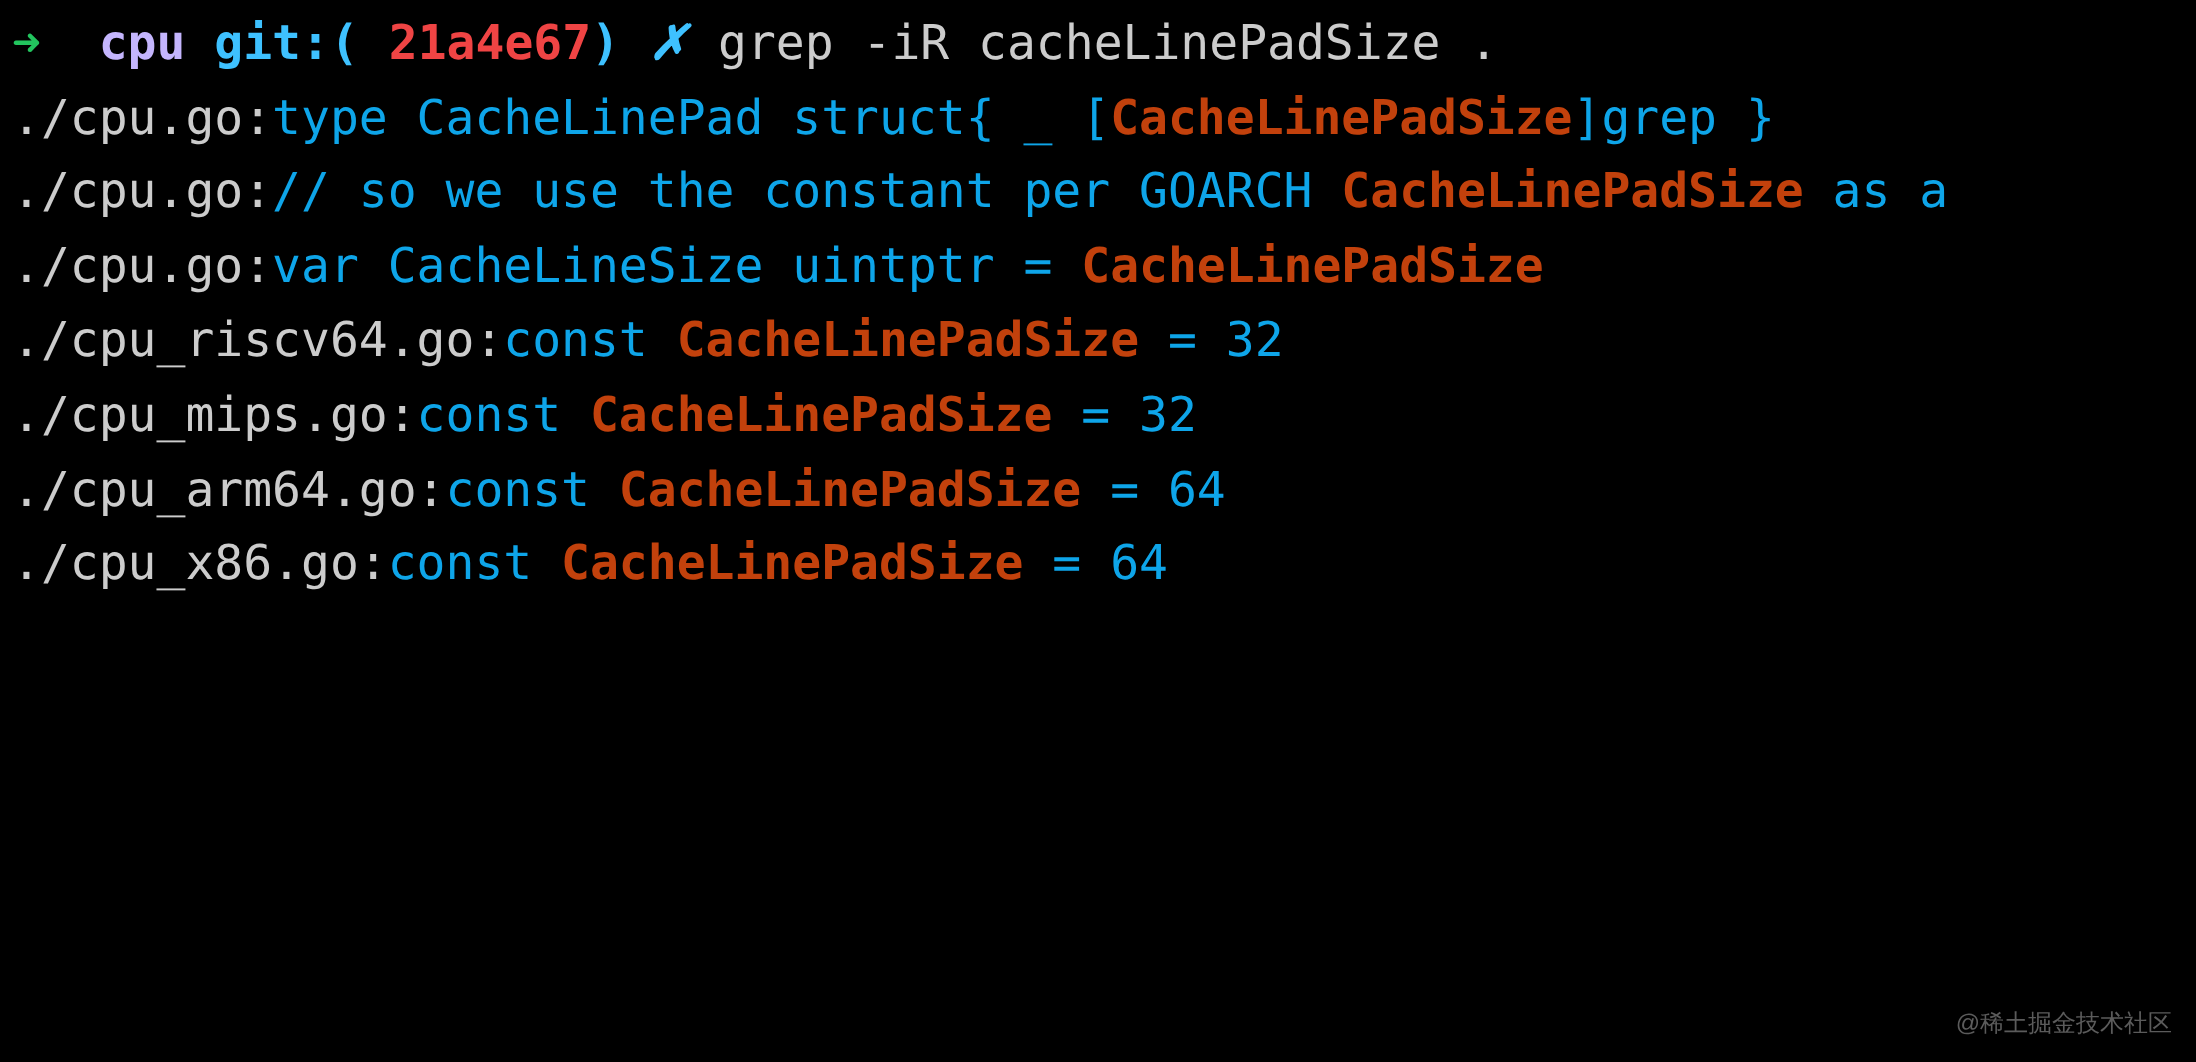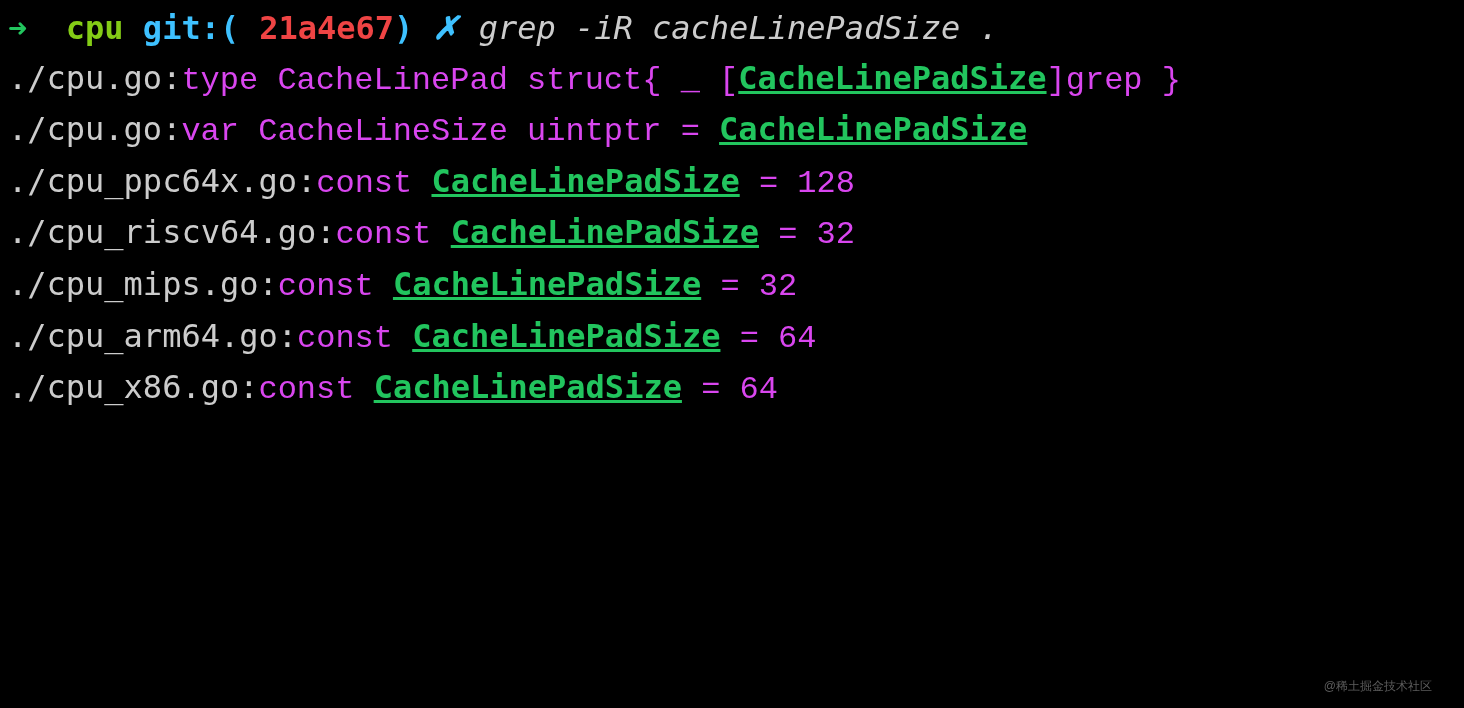--- a/index.html
+++ b/index.html
@@ -17,47 +17,47 @@
     width: 1464px;
     height: 708px;
     overflow: hidden;
     position: relative;
     white-space: nowrap;
   }
   .line {
     white-space: pre;
   }
   .arrow { color: #22c55e; font-weight: bold; }
-  .dir { color: #84cc16; font-weight: bold; }
+  .dir { color: #c4b5fd; font-weight: bold; }
   .git { color: #3ec1ff; font-weight: bold; }
   .paren { color: #3ec1ff; font-weight: bold; }
   .hash { color: #ef4444; font-weight: bold; margin-left: 20px; }
   .dirty { color: #3ec1ff; font-weight: bold; font-style: italic; }
-  .cmd { color: #cccccc; font-style: italic; }
+  .cmd { color: #cccccc; }
   .file { color: #cccccc; }
-  .text { color: #d946ef; font-family: Liberation Mono, monospace; }
-  .hl { color: #22c55e; font-weight: bold; text-decoration: underline; }
+  .text { color: #0ea5e9; }
+  .hl { color: #c2410c; font-weight: bold; }
   .watermark {
     position: absolute;
     bottom: 12px;
-    right: 32px;
+    right: 16px;
     color: #7a7a7a;
-    font-size: 12px;
+    font-size: 16px;
     font-family: sans-serif;
     opacity: 0.75;
   }
 </style>
 </head>
 <body>
 
 <div class="line"><span class="arrow">➜</span><span>  </span><span class="dir">cpu</span><span> </span><span class="git">git:</span><span class="paren">(</span><span class="hash">21a4e67</span><span class="paren">)</span><span> </span><span class="dirty">✗</span><span> </span><span class="cmd">grep -iR cacheLinePadSize .</span></div>
 
 <div id="results">
     <div class="line"><span class="file">./cpu.go:</span><span class="text">type CacheLinePad struct{ _ [</span><span class="hl">CacheLinePadSize</span><span class="text">]grep }</span></div>
+    <div class="line"><span class="file">./cpu.go:</span><span class="text">// so we use the constant per GOARCH </span><span class="hl">CacheLinePadSize</span><span class="text"> as a</span></div>
     <div class="line"><span class="file">./cpu.go:</span><span class="text">var CacheLineSize uintptr = </span><span class="hl">CacheLinePadSize</span><span class="text"></span></div>
-    <div class="line"><span class="file">./cpu_ppc64x.go:</span><span class="text">const </span><span class="hl">CacheLinePadSize</span><span class="text"> = 128</span></div>
     <div class="line"><span class="file">./cpu_riscv64.go:</span><span class="text">const </span><span class="hl">CacheLinePadSize</span><span class="text"> = 32</span></div>
     <div class="line"><span class="file">./cpu_mips.go:</span><span class="text">const </span><span class="hl">CacheLinePadSize</span><span class="text"> = 32</span></div>
     <div class="line"><span class="file">./cpu_arm64.go:</span><span class="text">const </span><span class="hl">CacheLinePadSize</span><span class="text"> = 64</span></div>
     <div class="line"><span class="file">./cpu_x86.go:</span><span class="text">const </span><span class="hl">CacheLinePadSize</span><span class="text"> = 64</span></div>
   </div>
 
 <div class="watermark">@稀土掘金技术社区</div>
 
 </body></html>

